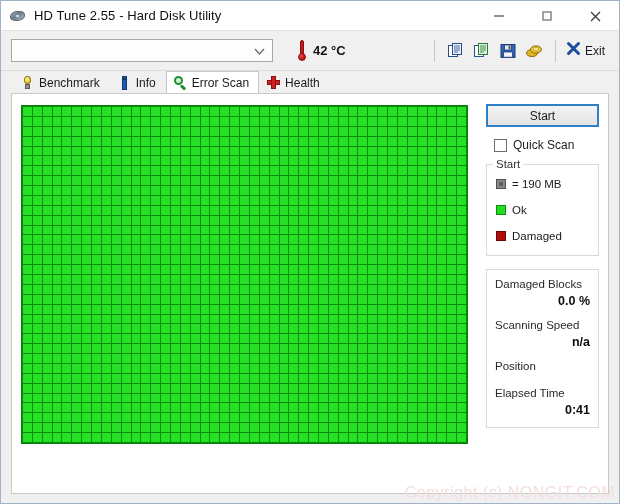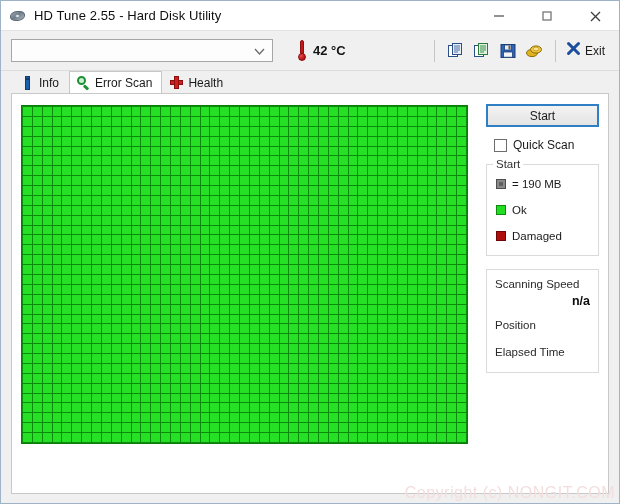--- a/index.html
+++ b/index.html
@@ -405,20 +405,27 @@
             <line x1="12.5" y1="2.5" x2="2.5" y2="12.5" stroke="#1b4f9c" stroke-width="3" stroke-linecap="round"></line>
           </svg>
         </span>
         <span class="exit-label">Exit</span>
       </div>
     </div>
   </div>
 
   <div class="tabstrip">
 
+    <div class="tab">
+      <span class="tab-ico ico-bulb">
+        <span class="glass"></span>
+          <span class="base"></span>
+      </span>
+      <span>Benchmark</span>
+    </div>
 
     <div class="tab">
       <span class="tab-ico ico-info">
         <span class="dot"></span>
           <span class="body"></span>
       </span>
       <span>Info</span>
     </div>
 
     <div class="tab active">
@@ -1998,31 +2005,36 @@
         </div>
 
         <div class="legend-row">
           <span class="swatch red"></span>
           <span class="legend-text">Damaged</span>
         </div>
       </div>
 
       <div class="stats">
 
+        <div class="stat">
+          <div class="stat-label">Damaged Blocks</div>
+          <div class="stat-value">0.0 %</div>
+        </div>
 
         <div class="stat">
           <div class="stat-label">Scanning Speed</div>
           <div class="stat-value">n/a</div>
         </div>
 
         <div class="stat">
           <div class="stat-label">Position</div>
         </div>
 
         <div class="stat">
           <div class="stat-label">Elapsed Time</div>
+          <div class="stat-value">0:41</div>
         </div>
       </div>
     </div>
   </div>
 
   <div class="watermark">Copyright (c) NONGIT.COM</div>
 </div>
 
 </body></html>

